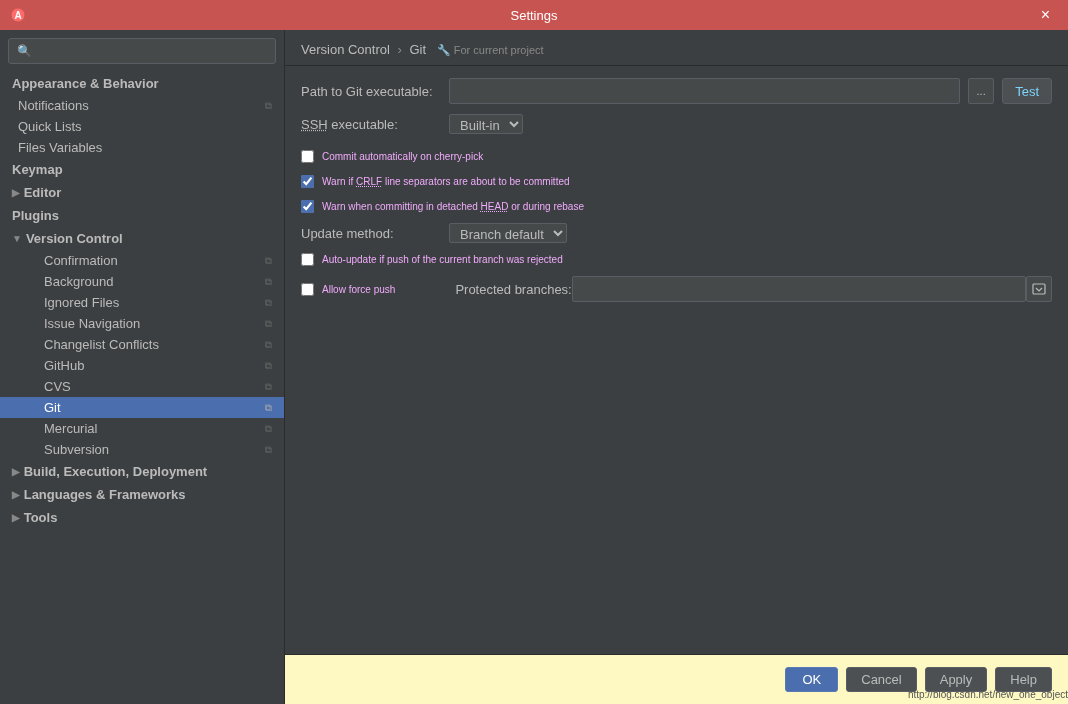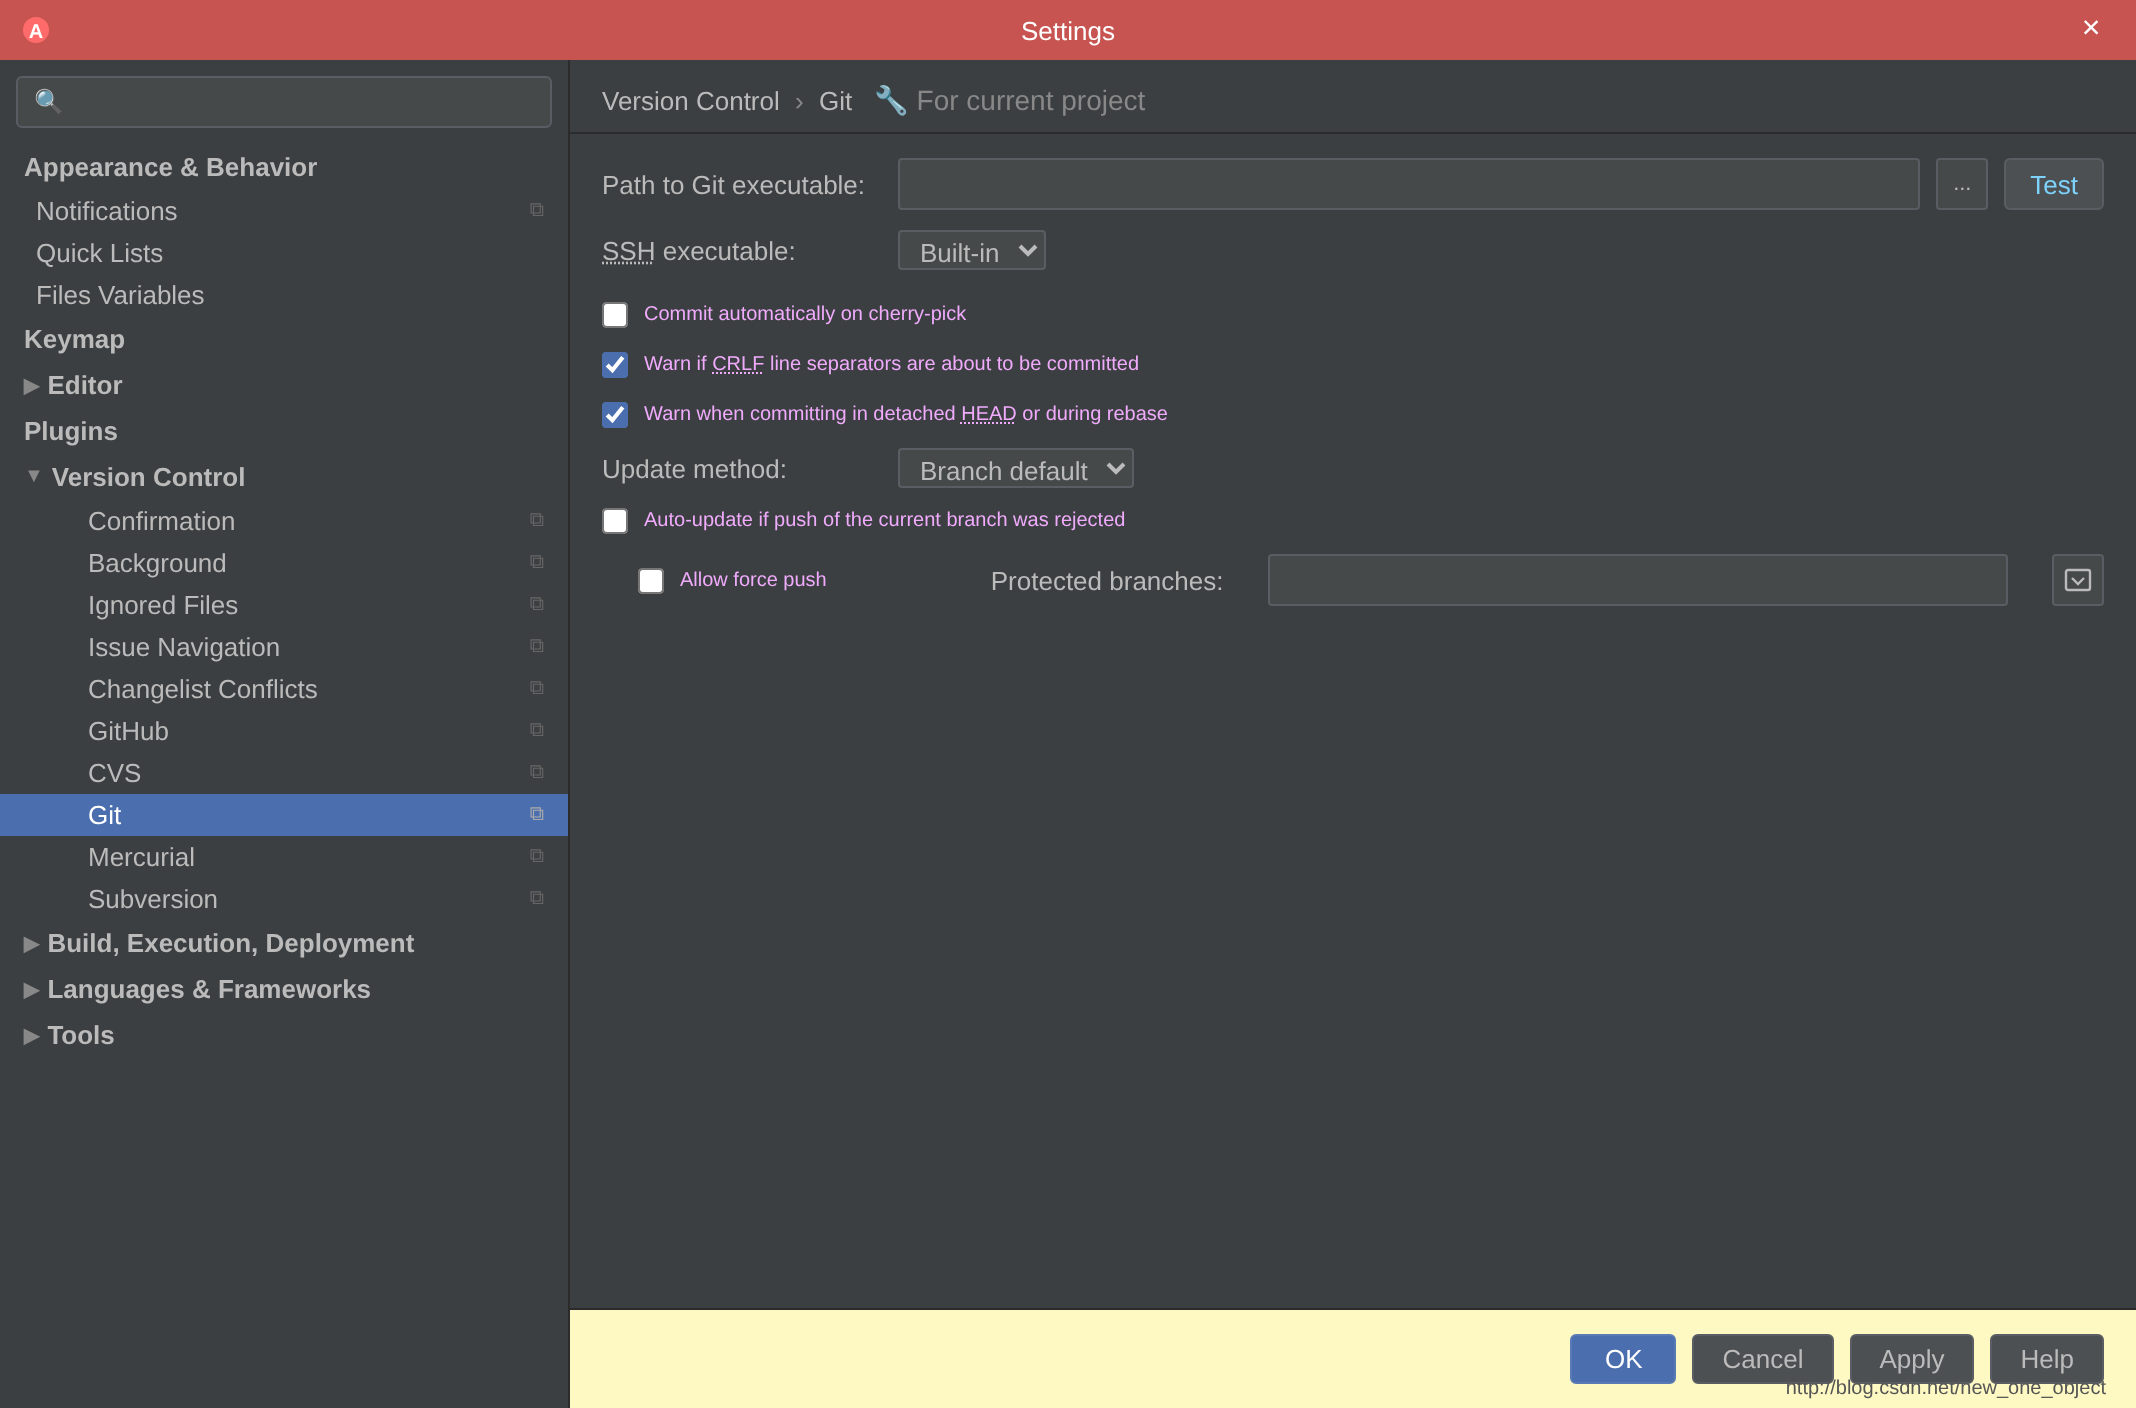--- a/index.html
+++ b/index.html
@@ -98,21 +98,21 @@
 
     .panel-header {
       padding: 12px 16px 8px 16px;
       border-bottom: 1px solid #2b2b2b;
       display: flex;
       align-items: center;
       gap: 6px;
     }
     .panel-title { color: #bbb; font-size: 13px; }
     .panel-title .breadcrumb-sep { color: #888; margin: 0 4px; }
-    .panel-title .for-project { color: #888; font-size: 14px; }
+    .panel-title .for-project { color: #888; font-size: 11px; }
 
     .panel-body { flex: 1; padding: 12px 16px; overflow-y: auto; }
 
     .form-row {
       display: flex;
       align-items: center;
       margin-bottom: 10px;
       gap: 8px;
     }
     .form-label { color: #bbb; min-width: 140px; white-space: nowrap; }
@@ -201,21 +201,21 @@
       display: flex;
       align-items: center;
       justify-content: flex-end;
       padding: 0 16px;
       gap: 8px;
       position: relative;
     }
     .bottom-bar .watermark {
       position: absolute;
       bottom: 4px;
-      right: 15px;
+      right: 0;
       font-size: 10px;
       color: #555;
     }
 
     .btn-ok {
       background: #4b6eaf;
       border: 1px solid #5a7ab5;
       border-radius: 3px;
       color: #fff;
       padding: 4px 16px;
@@ -416,21 +416,21 @@
             <option>Merge</option>
             <option>Rebase</option>
           </select>
         </div>
 
         <div class="checkbox-row">
           <input type="checkbox" id="auto-update" style="">
           <label class="checkbox-label" for="auto-update">Auto-update if push of the current branch was rejected</label>
         </div>
 
-        <div style="display:flex; align-items:center; gap:22px; margin-bottom:8px;margin-left:18px;">
+        <div style="display:flex; align-items:center; gap:0; margin-bottom:8px;">
           <div class="checkbox-row" style="margin-bottom:0;">
             <input type="checkbox" id="force-push" style="">
             <label class="checkbox-label" for="force-push">Allow force push</label>
           </div>
           <span style="margin-left: 60px; color:#bbb; white-space:nowrap;">Protected branches:</span>
           <input type="text" class="pb-input" style="">
           <div class="pb-icon-btn">
             <svg width="14" height="14" viewBox="0 0 14 14">
               <rect x="1" y="2" width="12" height="10" rx="1" fill="none" stroke="#bbb" stroke-width="1.2"></rect>
               <path d="M4 6 L7 9 L10 6" fill="none" stroke="#bbb" stroke-width="1.2"></path>

